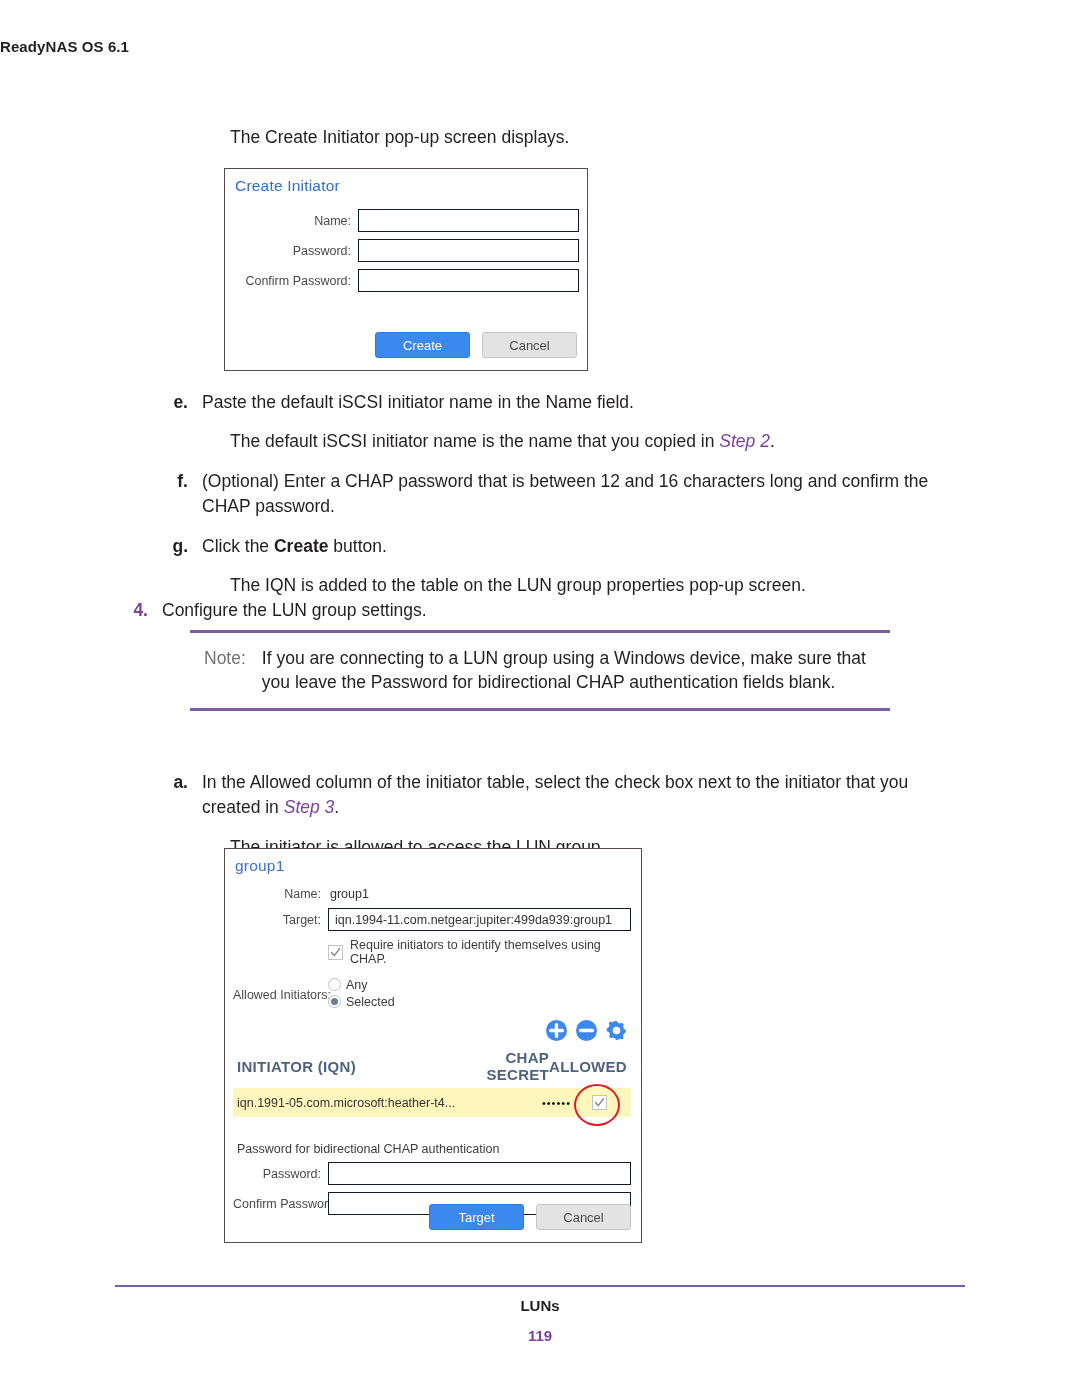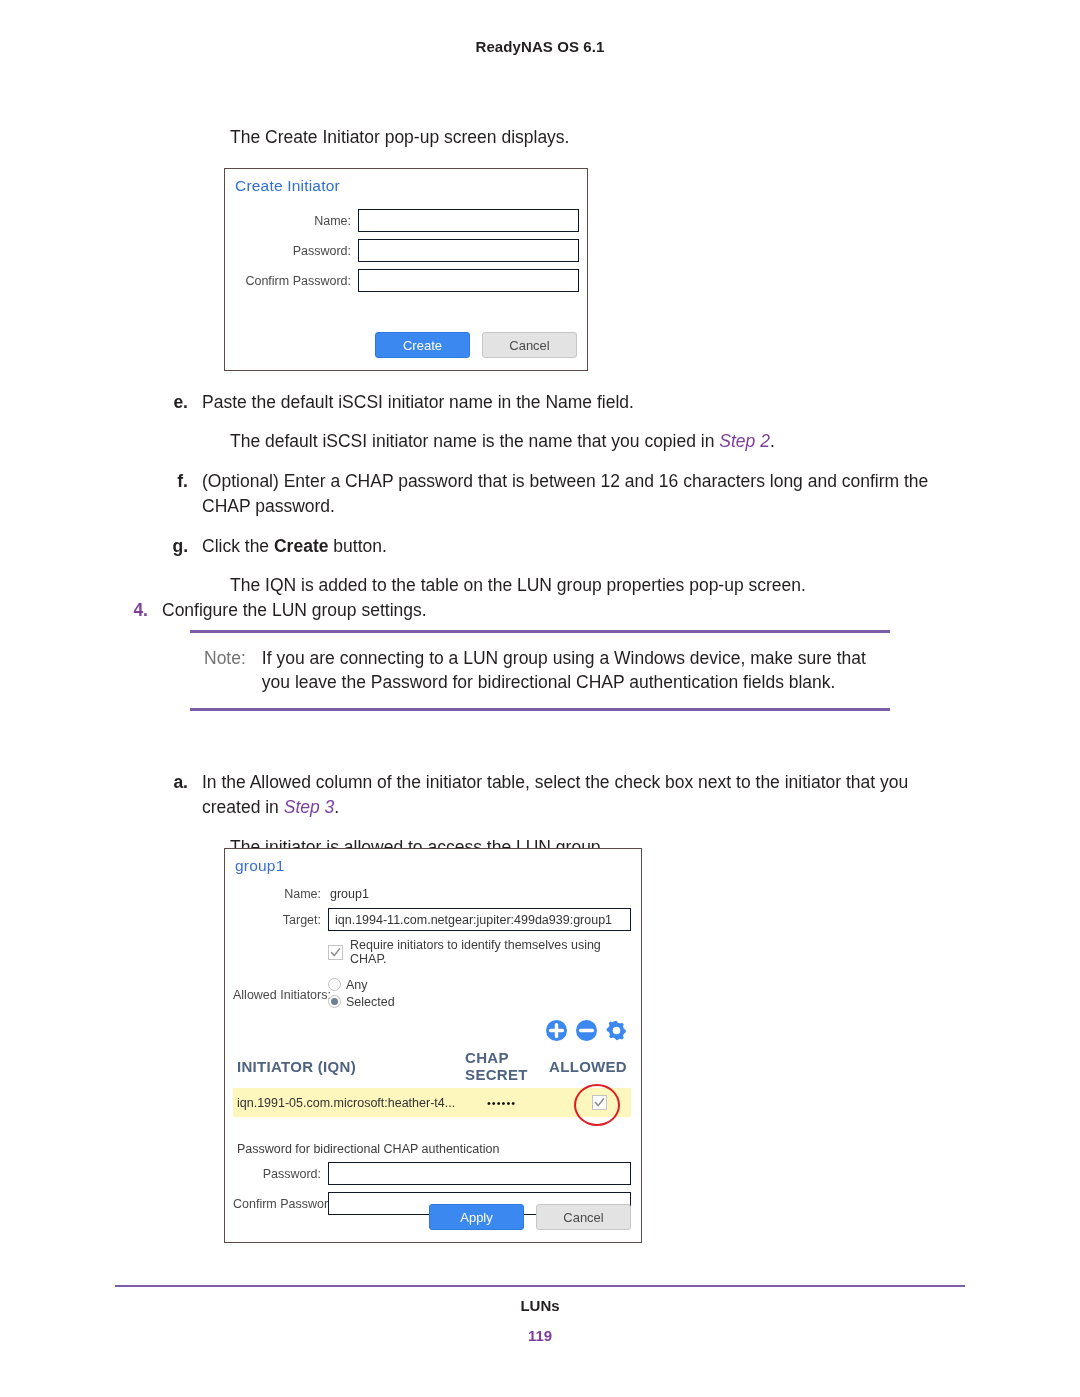--- a/index.html
+++ b/index.html
@@ -15,21 +15,20 @@
     color: #1a1a1a;
     overflow: hidden;
   }
 
   
   .running-head {
     position: absolute;
     top: 38px;
     left: 0;
     width: 1080px;
-    text-align: center;
     font-size: 15px;
     font-weight: bold;
     letter-spacing: 0.1px;
     color: #231f20;
   }
 
   
   .body-col {
     position: absolute;
     left: 150px;
@@ -265,21 +264,21 @@
   .it-row {
     display: flex;
     align-items: center;
     background: #fdf6bd;
     font-size: 12.5px;
     color: #333;
     padding: 7px 4px;
     position: relative;
   }
   .col-iqn   { flex: 1 1 auto; overflow: hidden; white-space: nowrap; }
-  .col-chap  { flex: 0 0 84px; text-align: left; }
+  .col-chap  { flex: 0 0 84px; text-align: right; }
   .col-allow { flex: 0 0 56px; display: flex; justify-content: center; align-items: center; }
   .dots { letter-spacing: 1px; font-size: 11px; color: #111; }
 
   .highlight-ellipse {
     position: absolute;
     border: 2.4px solid #e01b24;
     border-radius: 50%;
     width: 42px;
     height: 38px;
     right: 11px;
@@ -508,20 +507,20 @@
     </div>
 
     <div class="frow">
       <div class="flabel">Confirm Password:</div>
       <div class="finput"></div>
     </div>
 
   </div>
 
   <div class="btnrow">
-    <div class="btn btn-primary">Apply</div>
+    <div class="btn btn-primary">Target</div>
     <div class="btn btn-secondary">Cancel</div>
   </div>
 </div>
 
 <div class="footer-rule"></div>
 <div class="footer-title">LUNs</div>
 <div class="footer-page">119</div>
 
 </body></html>

